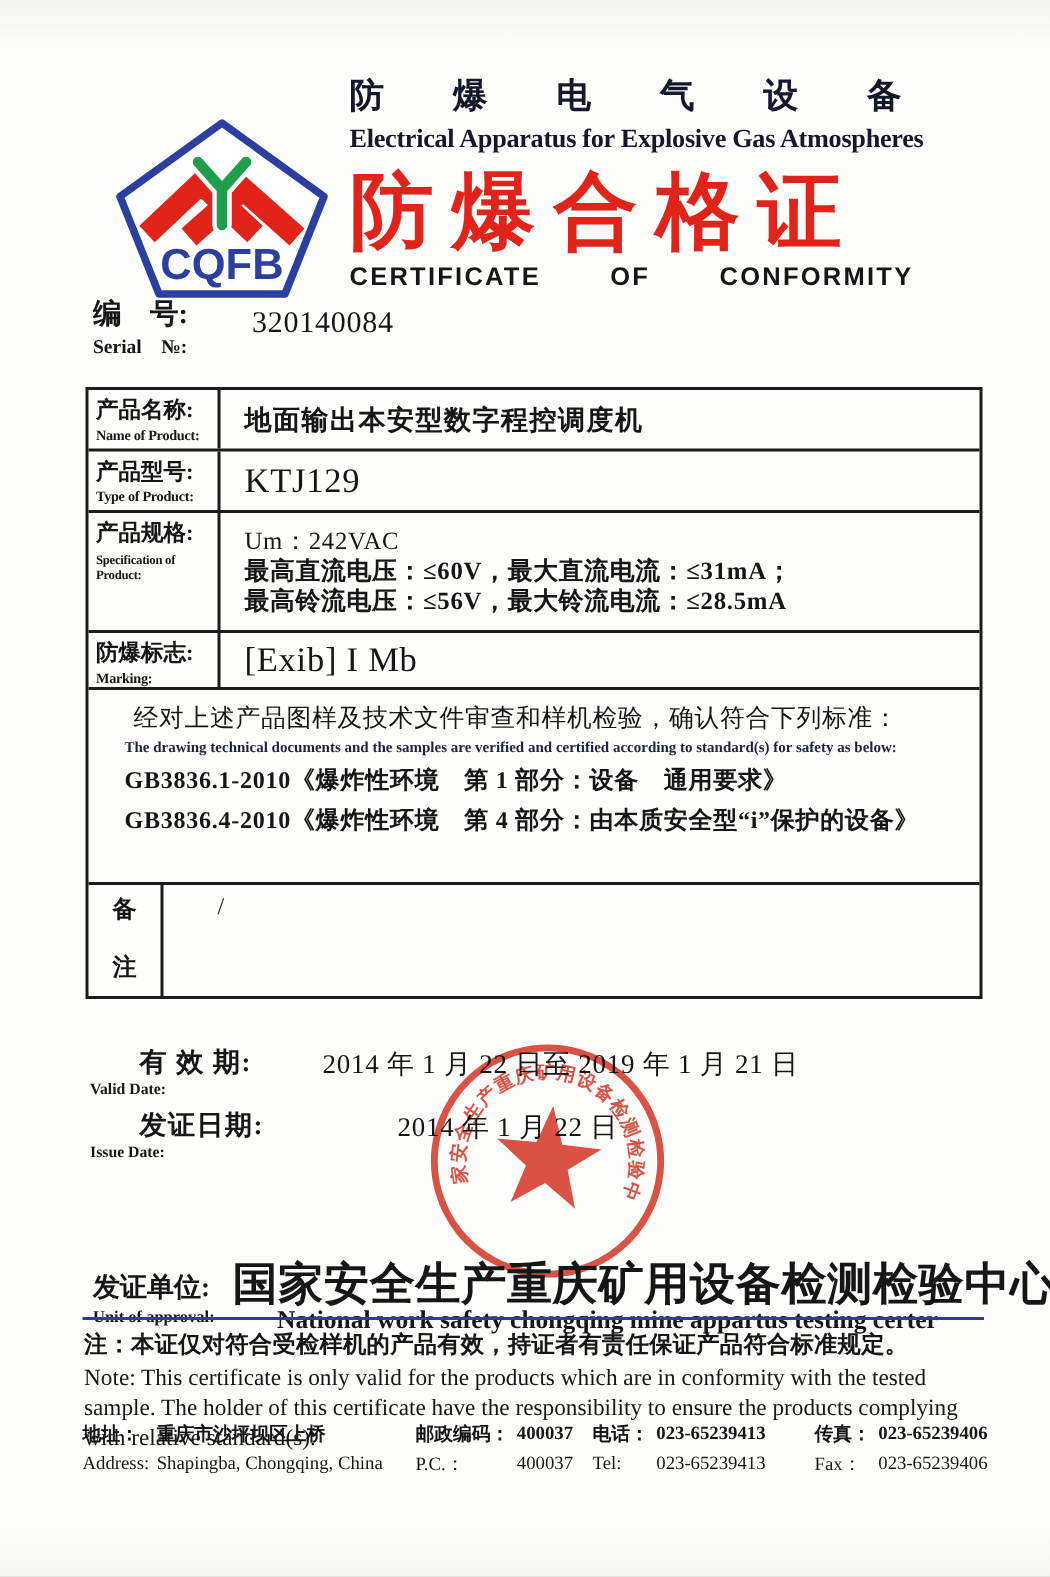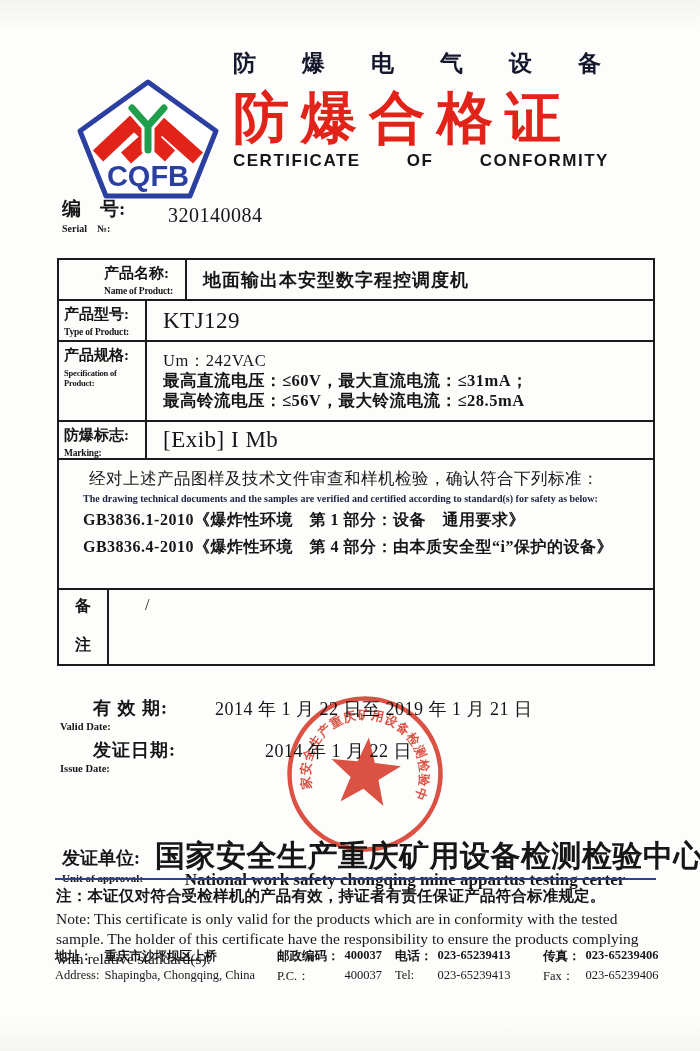--- a/index.html
+++ b/index.html
@@ -11,21 +11,21 @@
   
   .logo { position:absolute; left:74px; top:78px; width:148px; height:122px; }
   .hdr { position:absolute; left:233px; top:48px; width:430px; }
   .hdr-cn { font-size:23px; font-weight:bold; letter-spacing:46px; white-space:nowrap; color:#15182c; }
   .hdr-en { font-size:17.5px; font-weight:bold; margin-top:3px; color:#15182c; letter-spacing:-0.2px; }
   .cert-cn { margin-top:10px; font-size:56px; line-height:58px; font-weight:bold; color:#e2231a; letter-spacing:12px; white-space:nowrap; }
   .cert-en { margin-top:4px; font-family:"Liberation Sans", sans-serif; font-size:17px; font-weight:bold; letter-spacing:1.5px; word-spacing:40px; white-space:nowrap; }
   
   .serial { position:absolute; left:62px; top:196px; }
   .serial-cn { font-size:19px; font-weight:bold; }
-  .serial-en { font-size:10px; font-weight:bold; margin-top:0px; }
+  .serial-en { font-size:13px; font-weight:bold; margin-top:0px; }
   .serial-val { position:absolute; left:168px; top:204px; font-size:20px; letter-spacing:0.5px; }
   
   .cert-table { position:absolute; left:57px; top:258px; width:594px; border:2px solid #1c1c1c; }
   .trow { display:flex; border-bottom:2px solid #1c1c1c; box-sizing:border-box; }
   .trow:last-child { border-bottom:none; }
   .tlabel { width:88px; min-width:88px; border-right:2px solid #1c1c1c; padding:4px 4px 2px 5px; box-sizing:border-box; }
   .tlabel-cn { font-size:15px; font-weight:bold; white-space:nowrap; }
   .tlabel-en { font-size:9.5px; font-weight:bold; margin-top:3px; letter-spacing:-0.2px; }
   .tvalue { flex:1; display:flex; flex-direction:column; justify-content:center; padding-left:16px; }
   .val-cn { font-size:18px; font-weight:bold; letter-spacing:1px; }
@@ -74,34 +74,35 @@
     <polygon points="74,4 142,53 116,118 32,118 6,53" fill="#ffffff" stroke="#2b3fa0" stroke-width="5" stroke-linejoin="round"></polygon>
     <path d="M24,78 L60,44 L96,78" fill="none" stroke="#e2231a" stroke-width="15"></path>
     <path d="M52,80 L88,48 L124,80" fill="none" stroke="#e2231a" stroke-width="15"></path>
     <path d="M58,30 L74,48 L90,30 M74,48 L74,72" fill="none" stroke="#ffffff" stroke-width="13" stroke-linecap="round"></path>
     <path d="M58,30 L74,48 L90,30 M74,48 L74,72" fill="none" stroke="#1f9e4c" stroke-width="7" stroke-linecap="round"></path>
     <text x="74" y="108" text-anchor="middle" font-family="Liberation Sans, sans-serif" font-size="29" font-weight="bold" fill="#2b3fa0">CQFB</text>
   </svg>
 
   <div class="hdr">
     <div class="hdr-cn">防爆电气设备</div>
+    <div class="hdr-en">Electrical Apparatus for Explosive Gas Atmospheres</div>
     <div class="cert-cn">防爆合格证</div>
     <div class="cert-en">CERTIFICATE OF CONFORMITY</div>
   </div>
 
   <div class="serial">
     <div class="serial-cn">编　号:</div>
     <div class="serial-en">Serial　№:</div>
   </div>
   <div class="serial-val">320140084</div>
 
   <div class="cert-table">
 
 
-    <div class="trow" style="height:41px;padding-left:40px;">
+    <div class="trow" style="height:41px;">
       <div class="tlabel">
         <div class="tlabel-cn">产品名称:</div>
         <div class="tlabel-en">Name of Product:</div>
       </div>
       <div class="tvalue">
         <span class="val-cn">地面输出本安型数字程控调度机</span>
       </div>
     </div>
 
     <div class="trow" style="height:41px;">

